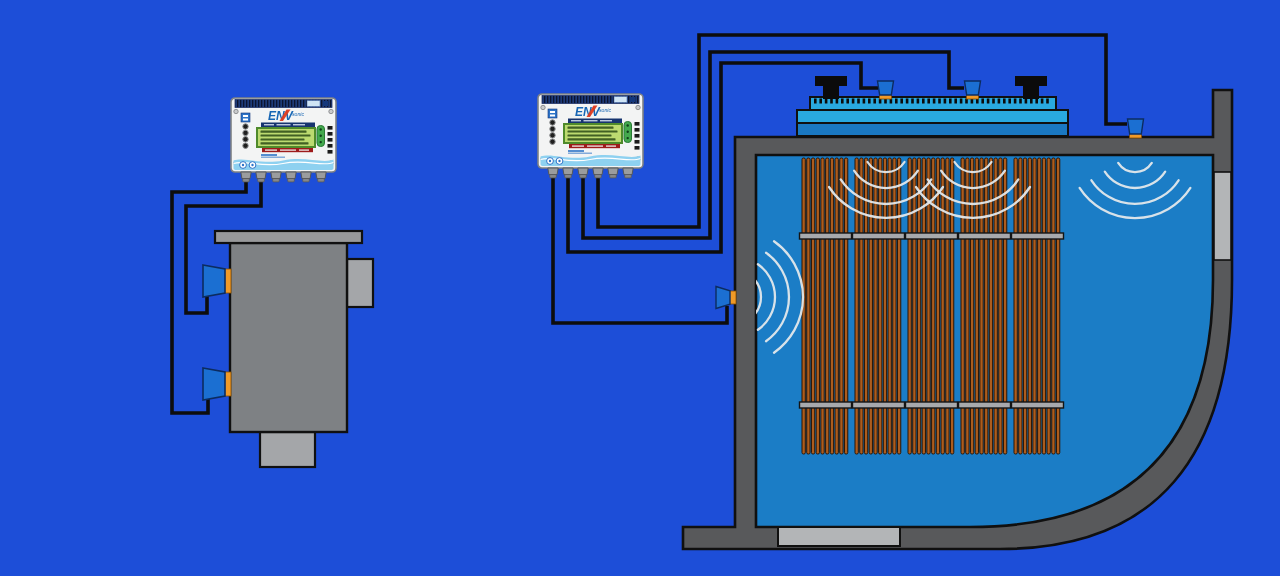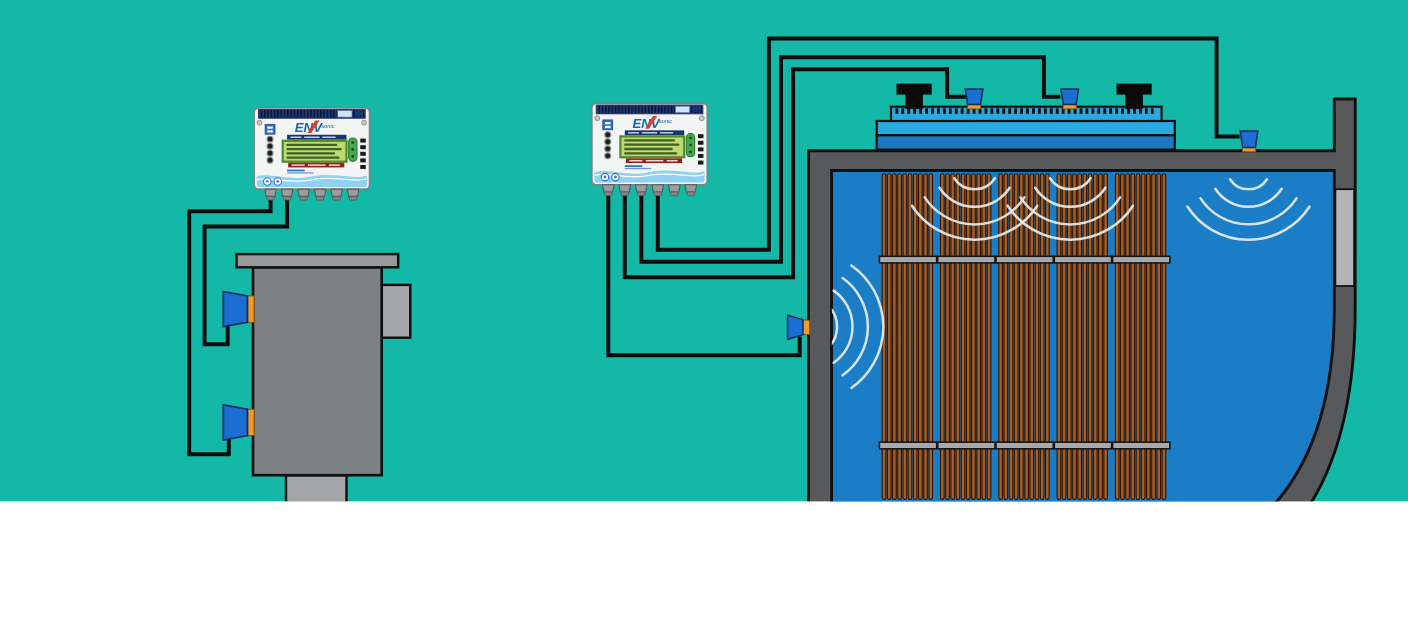--- a/index.html
+++ b/index.html
@@ -1,16 +1,16 @@
 <!DOCTYPE html>
 <html><head>
 <meta charset="utf-8">
 <style>
   html,body{margin:0;padding:0;background:#ffffff;}
-  .stage{position:relative;width:1280px;height:456px;background:#14b8a6;overflow:hidden;
+  .stage{position:relative;width:1280px;height:576px;background:#1d4ed8;overflow:hidden;
          font-family:"Liberation Sans", sans-serif;}
   svg{display:block;}
   text{font-family:"Liberation Sans", sans-serif;}
 </style>
 </head>
 <body>
 
 <div class="stage">
 <svg id="scene" viewBox="0 0 1280 576" width="1280" height="576">
   <defs>

